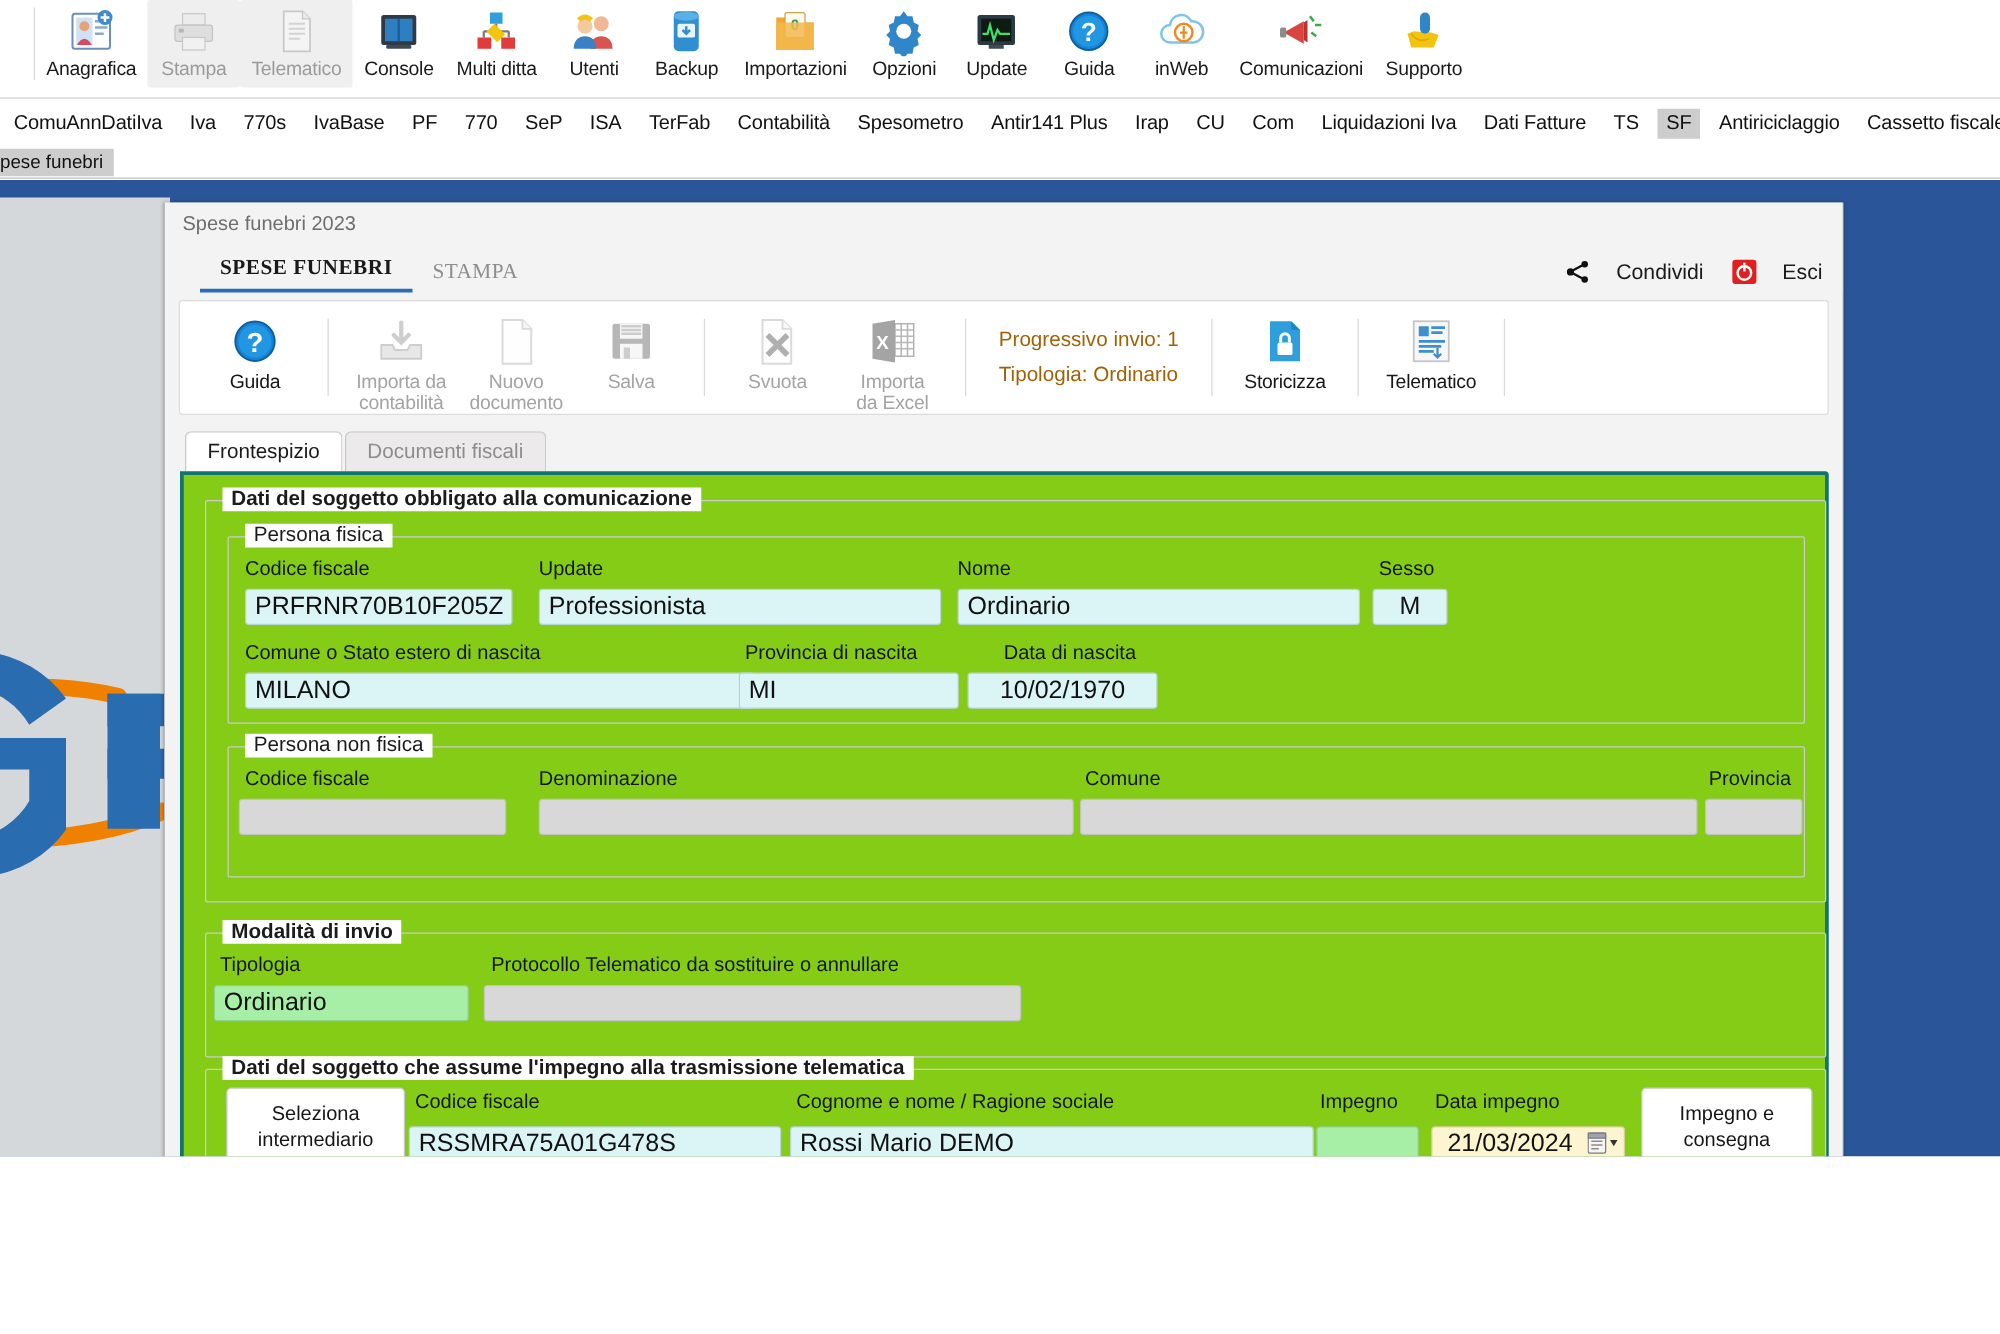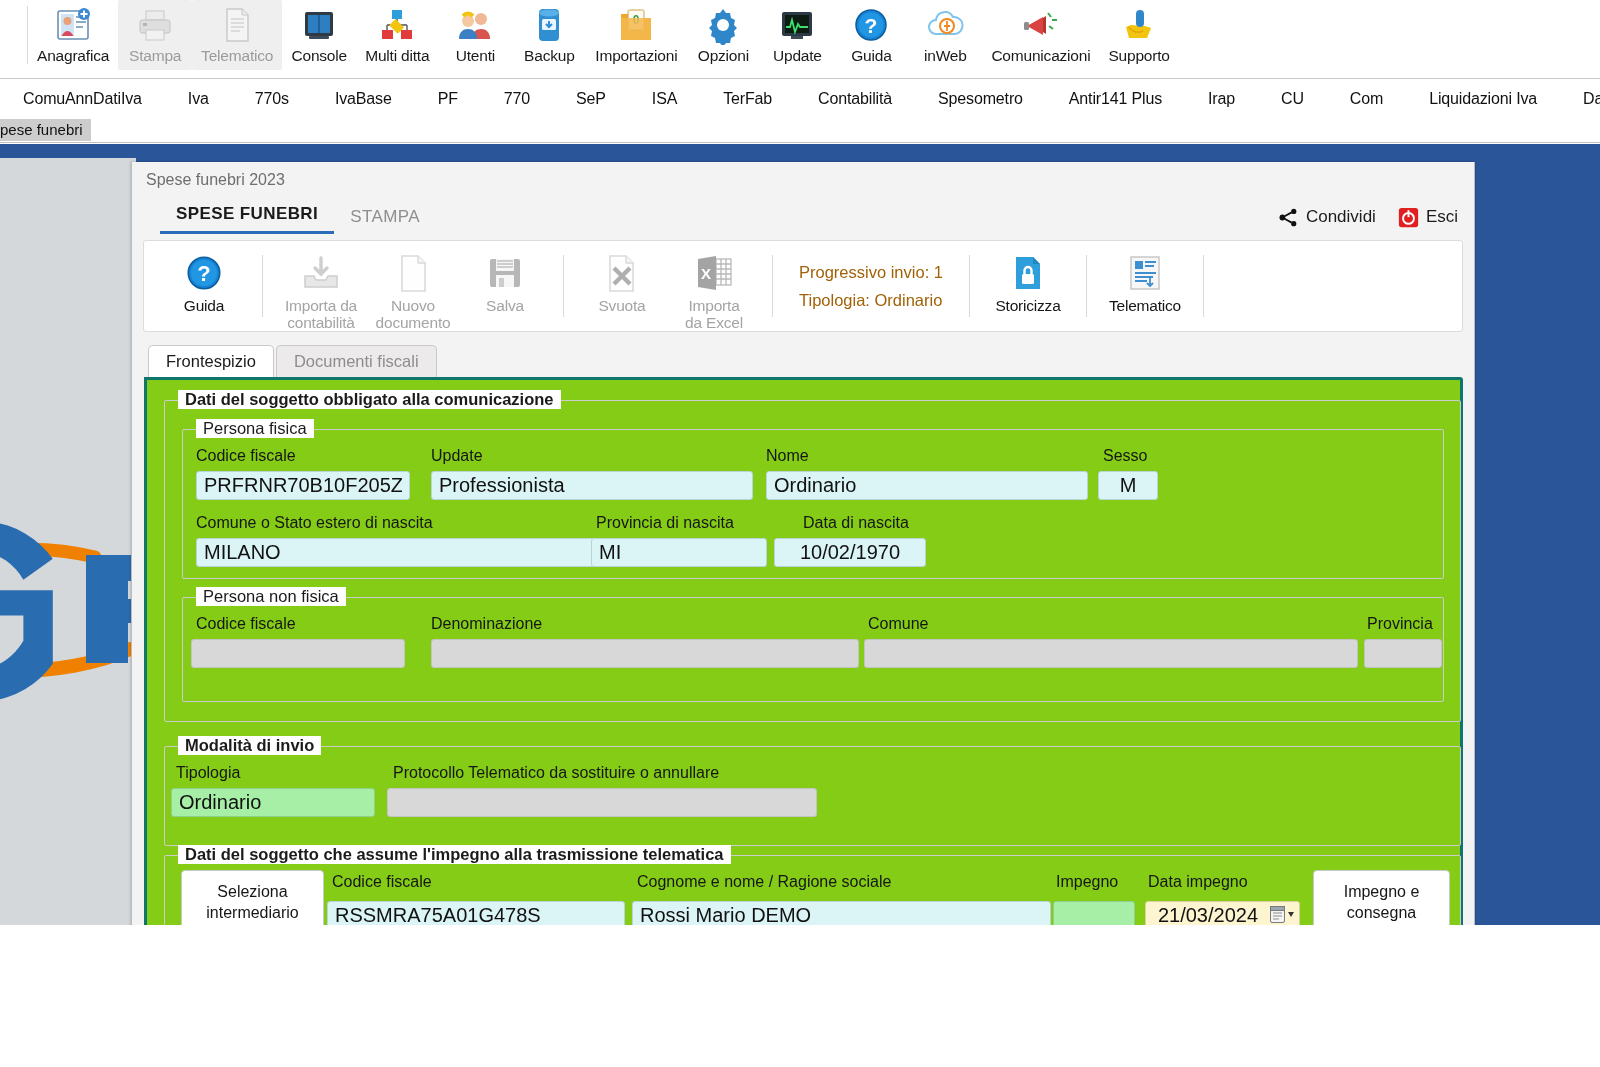--- a/index.html
+++ b/index.html
@@ -28,21 +28,21 @@
   .tb-ico{ width:40px; height:40px; position:relative; margin-bottom:2px; }
   .tb-lbl{ font-size:15.5px; color:#1a1a1a; white-space:nowrap; letter-spacing:-0.2px;}
   .tb-item.disabled .tb-lbl{ color:#9b9b9b; }
 
   
   #module-strip{
     position:absolute; left:0; top:79px; width:1600px; height:40px;
     background:#ffffff; display:flex; align-items:center;
     font-size:16px; color:#111; border-bottom:0;
   }
-  .mod{ padding:3px 7px; margin:0 16px; cursor:pointer; white-space:nowrap; letter-spacing:-0.15px;text-align:right;}
+  .mod{ padding:3px 7px; margin:0 4px; cursor:pointer; white-space:nowrap; letter-spacing:-0.15px;text-align:right;}
   .mod.active{ background:#cdcdcd; }
 
   #submenu-strip{
     position:absolute; left:0; top:119px; width:1600px; height:24px;
     background:#ffffff; border-bottom:1px solid #c0c0c0;
   }
   #submenu-strip .sub{
     position:absolute; left:-8px; top:0px; background:#cdcdcd;
     font-size:15px; padding:2px 8px 3px 8px; color:#111; white-space:nowrap;
     cursor:pointer;
@@ -79,21 +79,21 @@
     display:flex; align-items:flex-end; padding-left:28px;
   }
   .hdr-tab{
     font-size:17px; color:#8e8e8e; padding:0 16px 7px 16px; cursor:pointer;
     letter-spacing:.4px;
   }
   .hdr-tab.active{ color:#1a1a1a; font-weight:bold; border-bottom:3px solid #2b6cb8; }
   #hdr-right{
     position:absolute; right:16px; bottom:6px; display:flex; align-items:center; gap:22px;
   }
-  .hdr-act{ display:flex; gap:7px; font-size:17px; color:#1b1b1b; cursor:pointer;}
+  .hdr-act{ display:flex; align-items:center; gap:20px; font-size:17px; color:#1b1b1b; cursor:pointer;}
 
   
   #ribbon{
     margin:6px 11px 0 11px; height:92px; background:#fff;
     border:1px solid #dcdcdc; border-radius:3px;
     display:flex; align-items:center; padding-left:14px;
   }
   .rb-item{
     min-width:92px; height:78px; display:flex; flex-direction:column;
     align-items:center; justify-content:flex-start; padding-top:5px; cursor:pointer;
@@ -352,21 +352,21 @@
         <rect x="206" y="116" width="80" height="24" fill="#2a6cb0"></rect>
       </svg>
     </div>
   </div>
 
   <div id="mdi-window">
 
     <div id="mdi-titlebar">Spese funebri 2023</div>
 
     <div id="hdr-row">
-      <div id="hdr-tabs" style="display:flex;align-items:flex-end;">
+      <div id="hdr-tabs" style="display:flex;align-items:flex-end;font-family:Liberation Serif, serif;">
           <div class="hdr-tab active">SPESE FUNEBRI</div>
           <div class="hdr-tab">STAMPA</div>
         </div>
       <div id="hdr-right">
         <div class="hdr-act">
           <span>
             <svg width="21" height="21" viewBox="0 0 24 24">
               <circle cx="18" cy="5" r="3" fill="#111"></circle>
               <circle cx="18" cy="19" r="3" fill="#111"></circle>
               <circle cx="5" cy="12" r="3.3" fill="#111"></circle>

